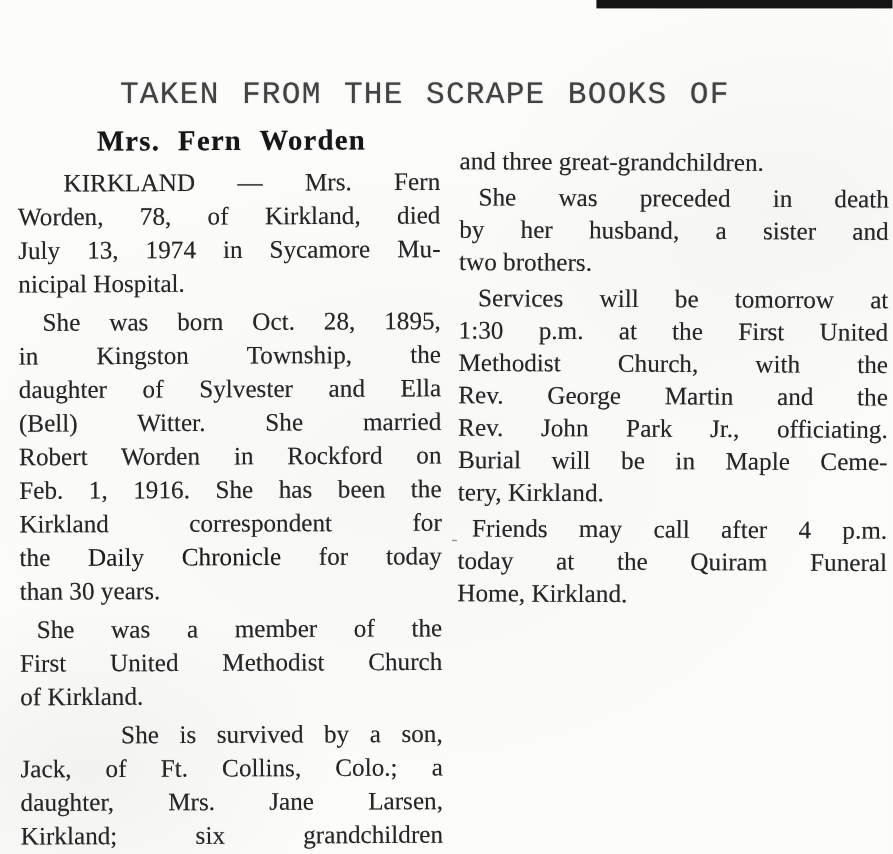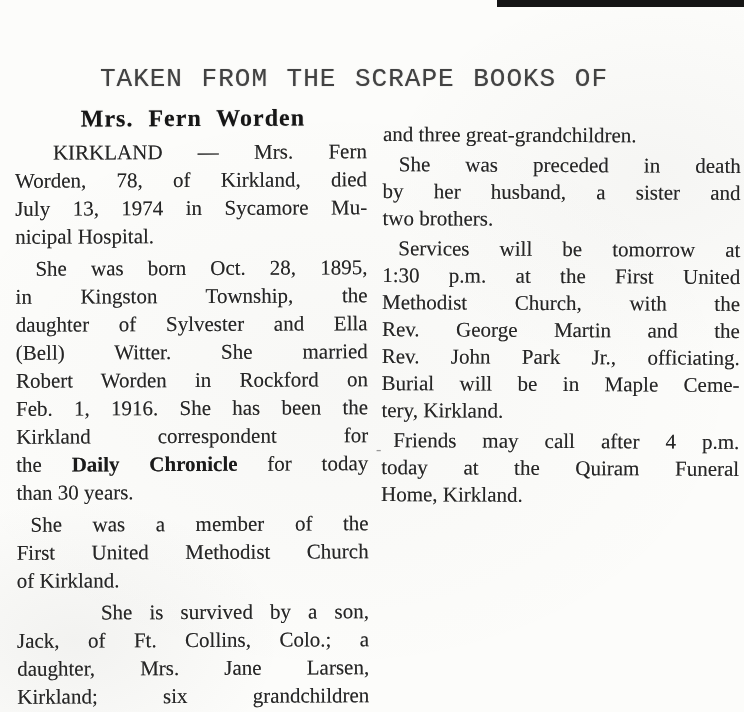--- a/index.html
+++ b/index.html
@@ -33,21 +33,21 @@
   .ln.last{text-align-last:left;}
   .para{margin:0;}
   .col-left .para + .para{margin-top:4px;}
   .col-right .para + .para{margin-top:3px;}
   .i-a{padding-left:38px;}  
   .i-b{padding-left:20px;}  
   .i-c{padding-left:14px;}
   .i-d{padding-left:84px;}  
   .i-e{padding-left:16px;}
   .i-f{padding-left:12px;}
-  .bold-seg{font-weight:bold;color:#1b1b1b;}
+  .bold-seg{font-weight:normal;color:#1b1b1b;}
   .speck{position:absolute;left:376px;top:442px;color:#979797;font-size:16px;line-height:16px;}
 </style>
 </head>
 <body>
 
 <div class="page">
 
   <div class="scan-bar"></div>
 
   <div class="hdr">

